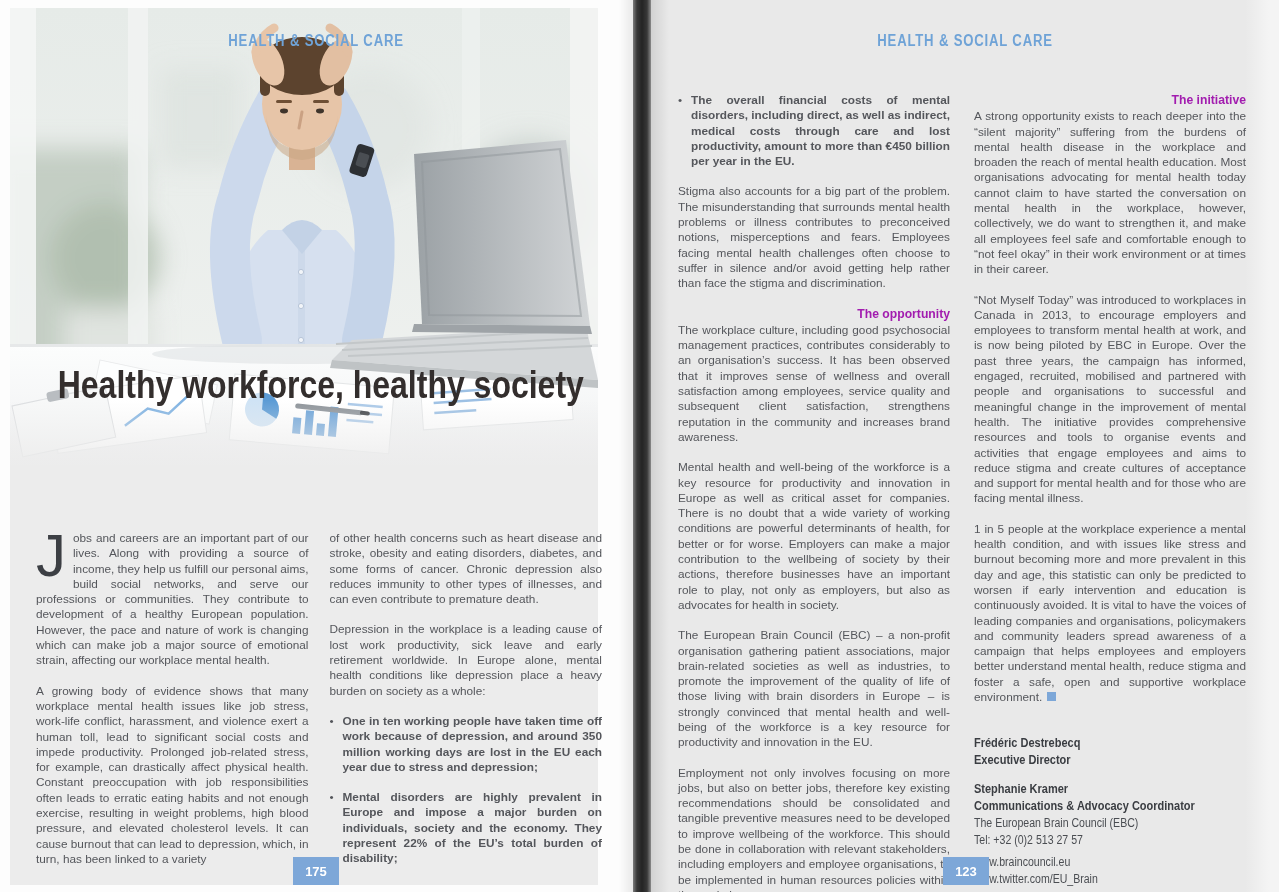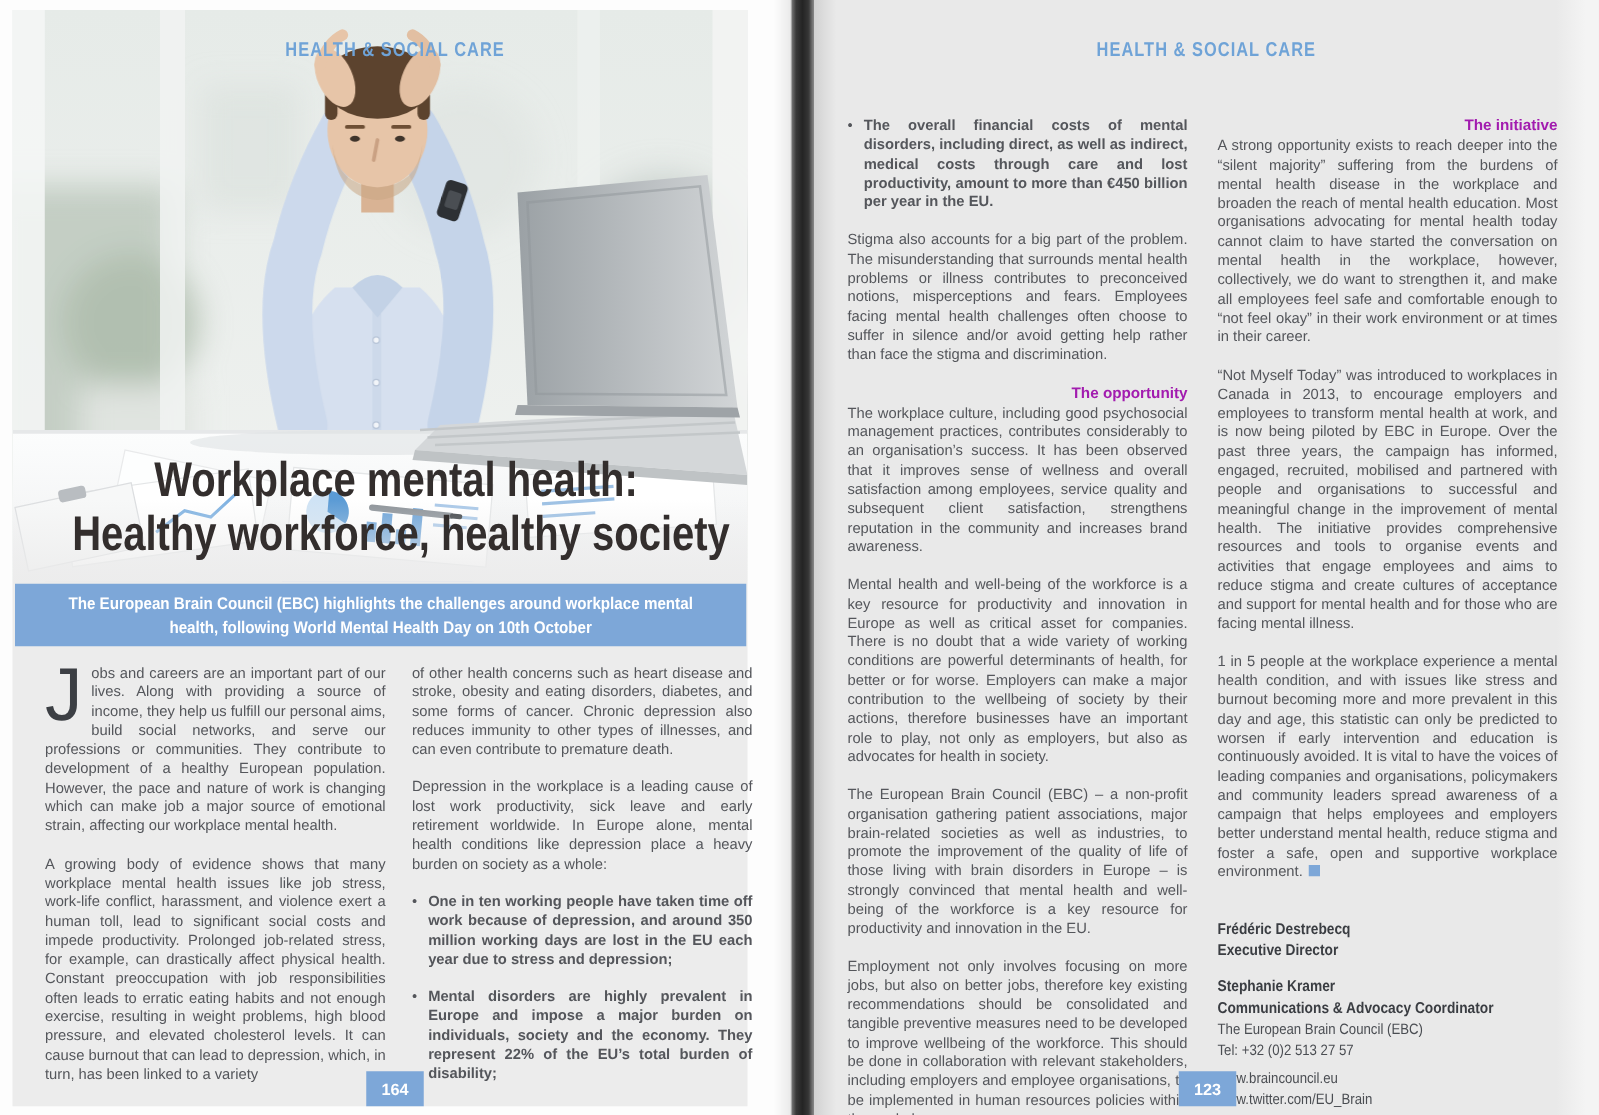--- a/index.html
+++ b/index.html
@@ -200,48 +200,44 @@
 
         <rect x="0" y="392" width="588" height="65" fill="url(#fadeG)"></rect>
       </svg>
     </div>
 
     <div class="mag-header">
       <span class="cond82 mag-section">HEALTH &amp; SOCIAL CARE</span>
     </div>
 
     <div class="lp-title">
-      <div><span class="cond82">Workplace mental health:</span></div>
       <div><span class="cond82">Healthy workforce, healthy society</span></div>
     </div>
 
-    <div class="lp-banner">
-      <div class="banner-text">The European Brain Council (EBC) highlights the challenges around workplace mental health, following World Mental Health Day on 10th October</div>
-    </div>
 
     <div class="lp-body">
       <div class="col">
         <p class="body-p"><span class="dropcap">J</span><span>obs and careers are an important part of our lives. Along with providing a source of income, they help us fulfill our personal aims, build social networks, and serve our professions or communities. They contribute to development of a healthy European population. However, the pace and nature of work is changing which can make job a major source of emotional strain, affecting our workplace mental health.</span></p>
         <p class="body-p">A growing body of evidence shows that many workplace mental health issues like job stress, work-life conflict, harassment, and violence exert a human toll, lead to significant social costs and impede productivity. Prolonged job-related stress, for example, can drastically affect physical health. Constant preoccupation with job responsibilities often leads to erratic eating habits and not enough exercise, resulting in weight problems, high blood pressure, and elevated cholesterol levels. It can cause burnout that can lead to depression, which, in turn, has been linked to a variety</p>
       </div>
       <div class="col">
         <p class="body-p">of other health concerns such as heart disease and stroke, obesity and eating disorders, diabetes, and some forms of cancer. Chronic depression also reduces immunity to other types of illnesses, and can even contribute to premature death.</p>
         <p class="body-p">Depression in the workplace is a leading cause of lost work productivity, sick leave and early retirement worldwide. In Europe alone, mental health conditions like depression place a heavy burden on society as a whole:</p>
         <div class="bullet-row">
           <span class="bullet-glyph">•</span>
           <span class="bullet-text">One in ten working people have taken time off work because of depression, and around 350 million working days are lost in the EU each year due to stress and depression;</span>
         </div>
         <div class="bullet-row">
           <span class="bullet-glyph">•</span>
           <span class="bullet-text">Mental disorders are highly prevalent in Europe and impose a major burden on individuals, society and the economy. They represent 22% of the EU’s total burden of disability;</span>
         </div>
       </div>
     </div>
 
-    <div class="pagenum pagenum-left">164</div>
+    <div class="pagenum pagenum-left">175</div>
     <div class="lp-shadow"></div>
   </div>
 
   <div class="spine"></div>
 
   <div class="page-right">
     <div class="rp-shadow"></div>
     <div class="page-curl"></div>
 
     <div class="mag-header">

